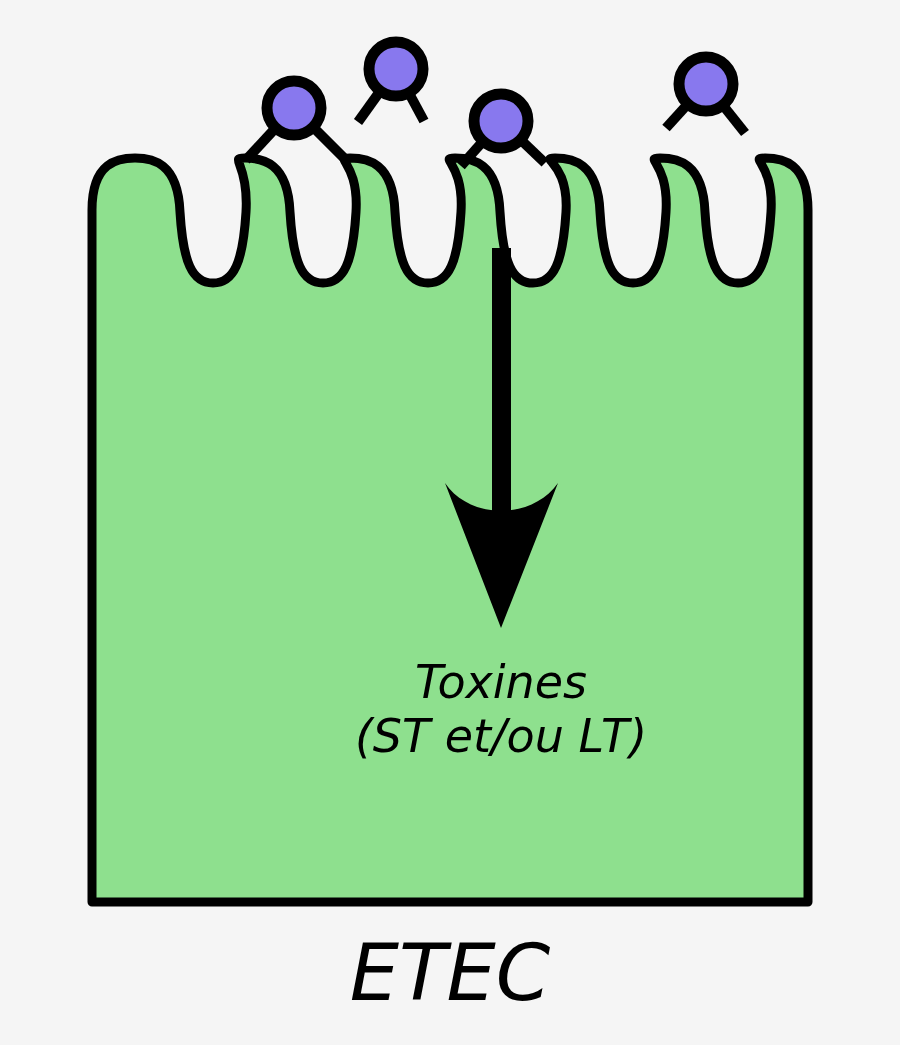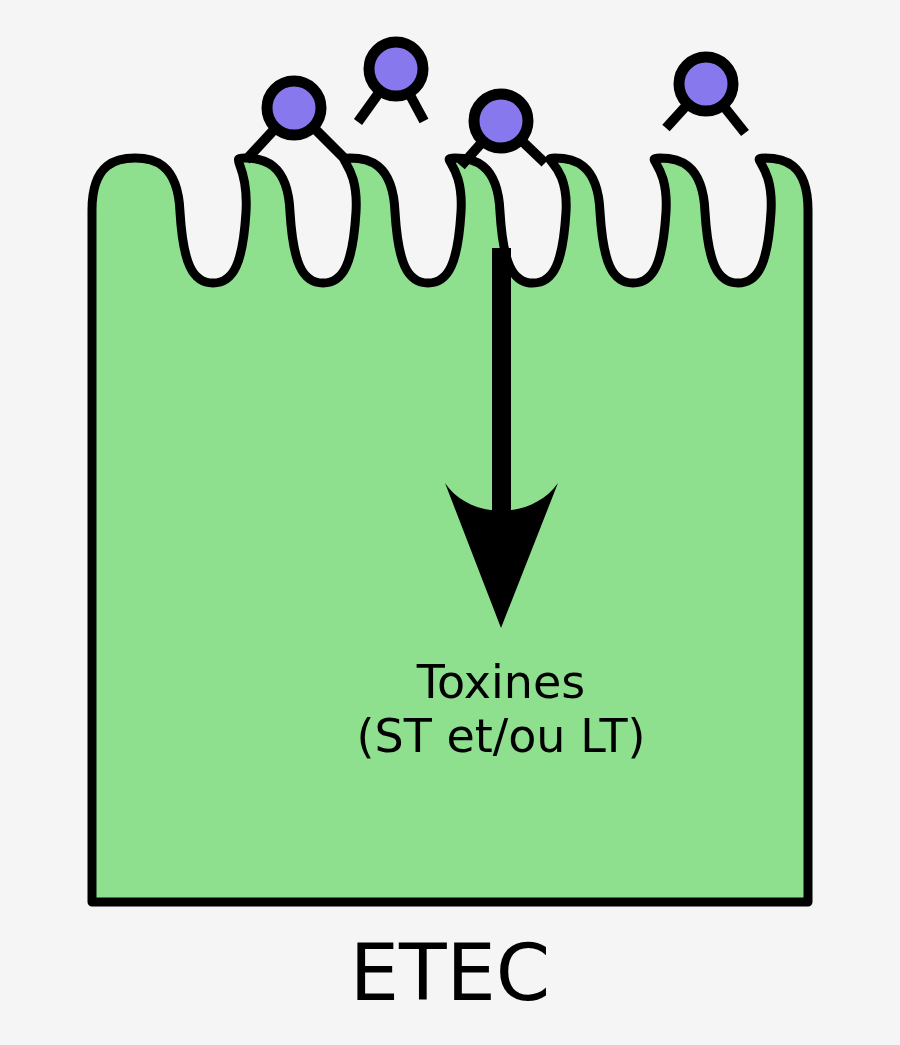--- a/index.html
+++ b/index.html
@@ -12,20 +12,21 @@
     height: 1045px;
     background: #f5f5f5;
     font-family: "DejaVu Sans", "Liberation Sans", sans-serif;
     overflow: hidden;
   }
   #diagram-root {
     position: relative;
     width: 900px;
     height: 1045px;
     background: #f5f5f5;
+    font-style: italic;
   }
   #scene {
     position: absolute;
     top: 0;
     left: 0;
     width: 900px;
     height: 1045px;
     display: block;
   }
   .epithelium-body {

